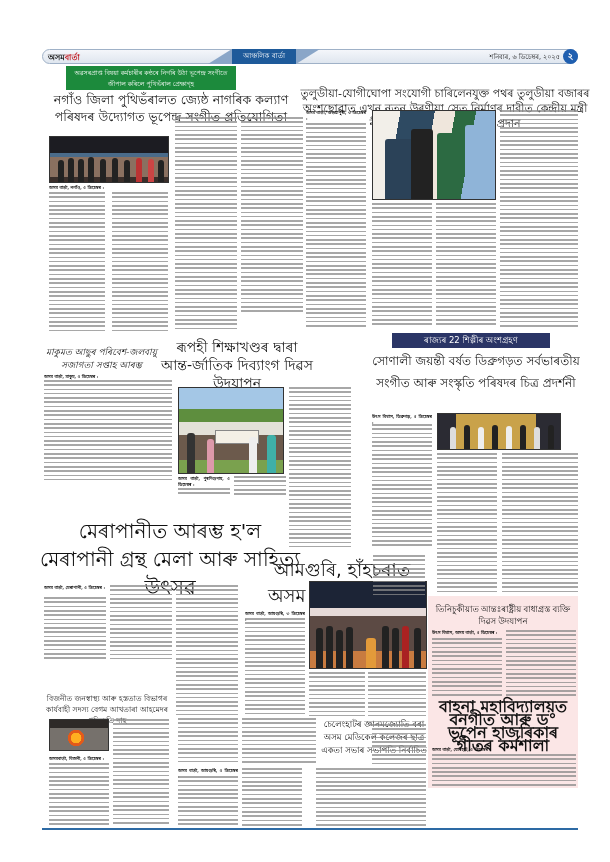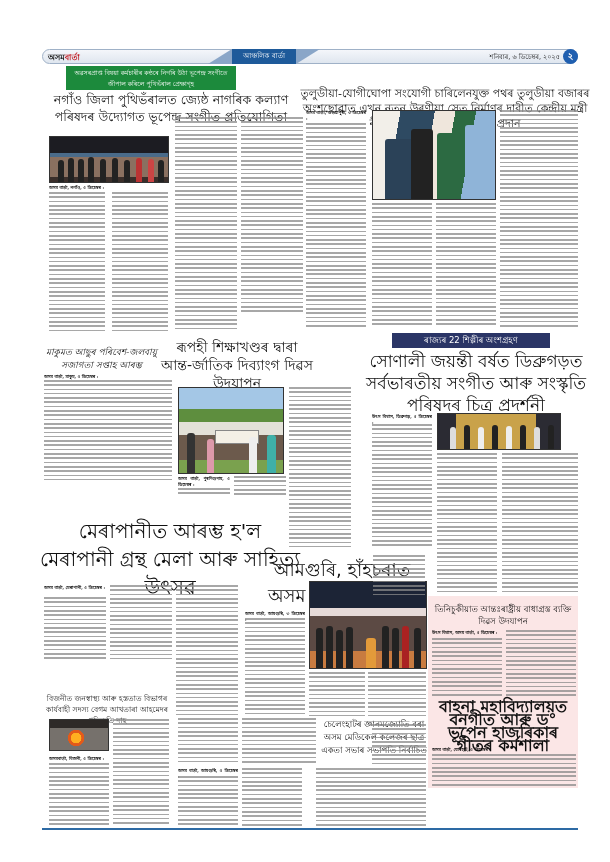--- a/index.html
+++ b/index.html
@@ -25,26 +25,26 @@
 
   
   .kicker-green { left: 66px; top: 66px; width: 170px; height: 24px; background: #1c8a3c; color: #fff;
     font: 6.2px "DejaVu Sans", sans-serif; text-align: center; line-height: 11px; padding-top: 1px; }
   .hl { font-family: "DejaVu Sans", sans-serif; text-align: center; color: #111; font-weight: normal; }
   .hl-1 { left: 40px; top: 91px; width: 262px; font-size: 12.5px; line-height: 17px; }
   .hl-2 { left: 300px; top: 66px; width: 290px; font-size: 11px; line-height: 15px; margin-top: 20px; }
   .hl-3 { left: 160px; top: 338px; width: 154px; font-size: 14px; line-height: 18px; }
   .kicker-navy { left: 392px; top: 333px; width: 158px; height: 15px; background: #2a3566; color: #fff;
     font: 8.5px "DejaVu Sans", sans-serif; text-align: center; line-height: 15px; }
-  .hl-4 { left: 360px; top: 350px; width: 232px; font-size: 17px; line-height: 22px; }
+  .hl-4 { left: 360px; top: 350px; width: 232px; font-size: 12px; line-height: 22px; }
   .hl-5 { left: 44px; top: 346px; width: 115px; font-size: 9px; line-height: 13px; font-style: italic; }
   .hl-6 { left: 40px; top: 517px; width: 260px; font-size: 20px; line-height: 28px; }
   .hl-7 { left: 258px; top: 557px; width: 168px; font-size: 18px; line-height: 26px; }
   .pink-box { left: 428px; top: 596px; width: 150px; height: 192px; background: #fbe6e6; }
-  .hl-8 { left: 430px; top: 603px; width: 146px; font-size: 8.5px; line-height: 12px; }
+  .hl-8 { left: 430px; top: 603px; width: 146px; font-size: 8.5px; line-height: 12px; font-family: Liberation Serif, serif; }
   .hl-9 { left: 430px; top: 700px; width: 146px; font-size: 16px; line-height: 13px; font-weight: bold; }
   .hl-10 { left: 44px; top: 693px; width: 126px; font-size: 7.5px; line-height: 11px; }
   .hl-11 { left: 320px; top: 718px; width: 108px; font-size: 8.5px; line-height: 13px; }
 
   
   .story { font-size: 4.3px; line-height: 6.2px; color: #333; text-align: justify; overflow: hidden; }
   .story b { color: #000; }
   .textcol { background:
       repeating-linear-gradient(to bottom, #8a8a8a 0px, #8a8a8a 1.6px, transparent 1.6px, transparent 4.3px);
       opacity: 0.75; }

